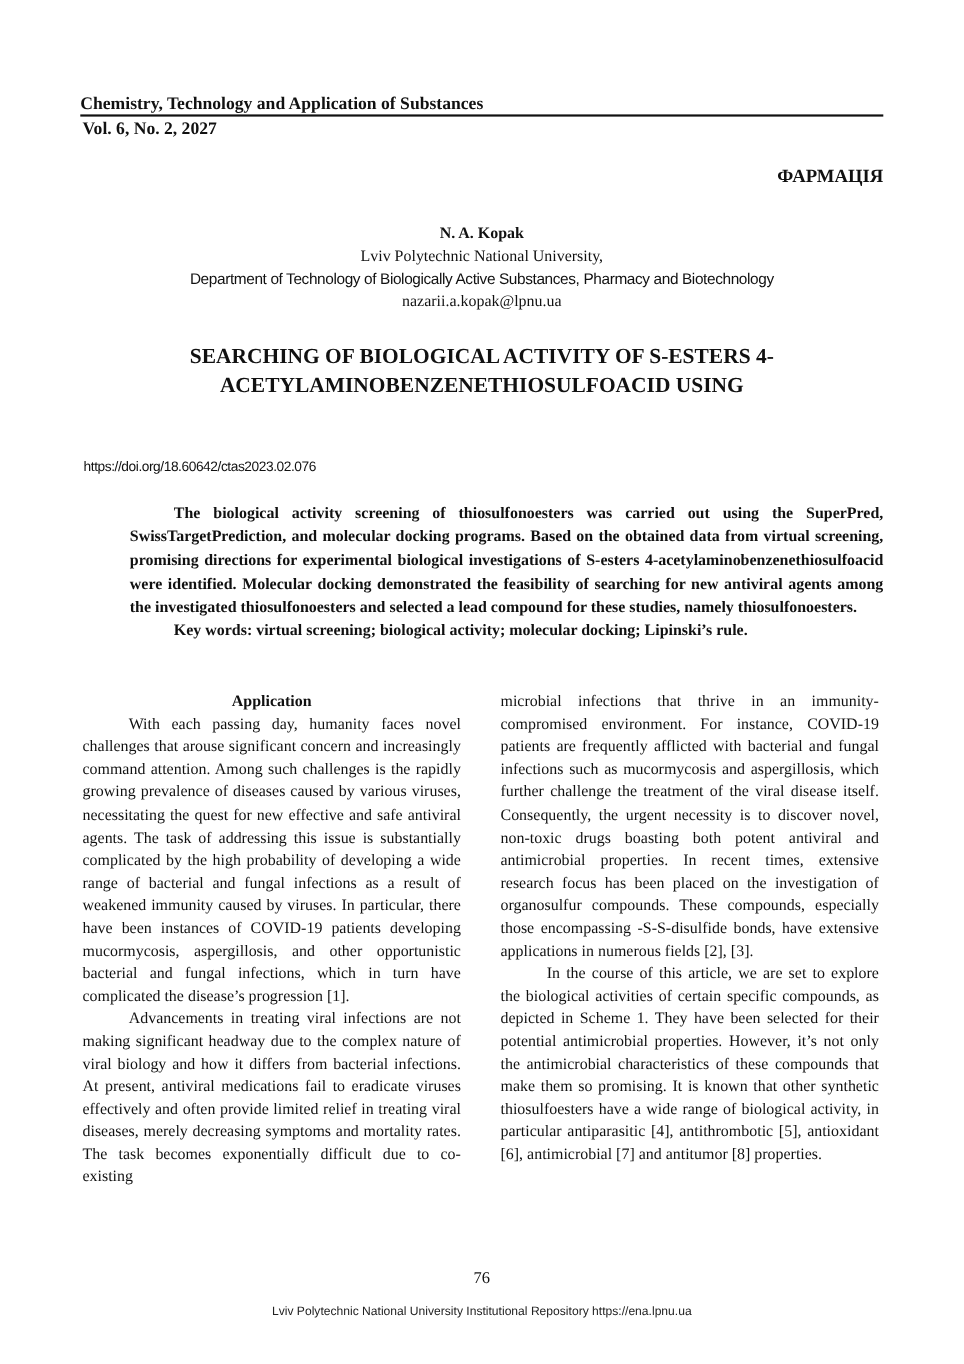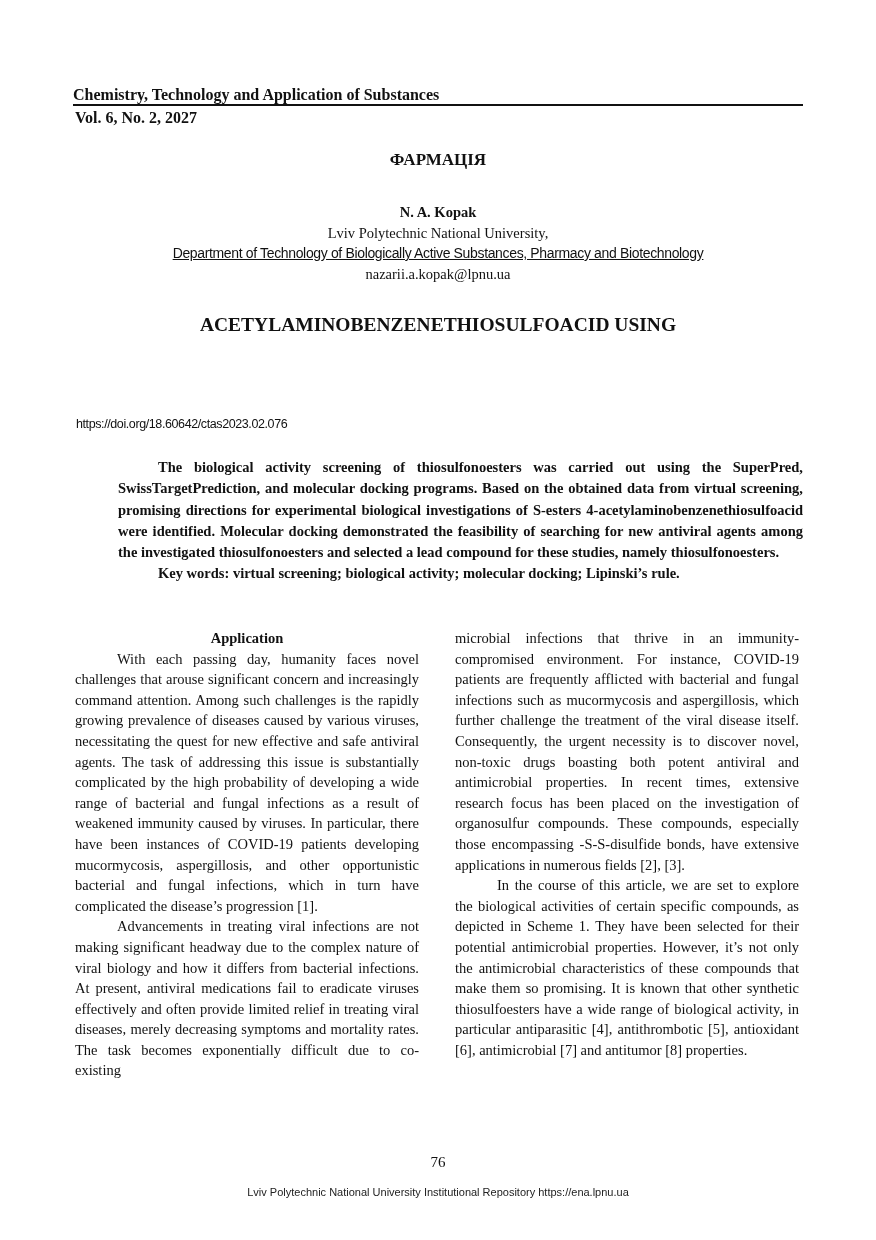--- a/index.html
+++ b/index.html
@@ -13,28 +13,28 @@
   }
   .header-rule {
     position: absolute; top: 104px; left: 73px; width: 730px; height: 2px; background: #111;
   }
   .volume {
     position: absolute; top: 108px; left: 75px;
     font-weight: bold; font-size: 16px; line-height: 20px;
   }
   .section {
     position: absolute; top: 150px; left: 73px; width: 730px;
-    text-align: center; font-weight: bold; font-size: 17px; line-height: 20px;
+    text-align: right; font-weight: bold; font-size: 17px; line-height: 20px;
   }
   .author-block {
     position: absolute; top: 202px; left: 73px; width: 730px;
     text-align: center; font-size: 14.5px; line-height: 20.5px;
   }
   .author-block .name { font-weight: bold; }
-  .author-block .dept { font-family: "Liberation Sans", sans-serif; font-size: 14px; letter-spacing: -0.35px; text-decoration: underline; }
+  .author-block .dept { font-family: "Liberation Sans", sans-serif; font-size: 14px; letter-spacing: -0.35px; }
   .article-title {
     position: absolute; top: 312px; left: 73px; width: 730px;
     text-align: center; font-weight: bold; font-size: 19.5px; line-height: 26px;
   }
   .doi {
     position: absolute; top: 417px; left: 76px;
     font-family: "Liberation Sans", sans-serif; font-size: 12.5px; letter-spacing: -0.4px;
   }
   .abstract {
     position: absolute; top: 457px; left: 118px; width: 685px;
@@ -70,20 +70,21 @@
 <div class="section">ФАРМАЦІЯ</div>
 
 <div class="author-block">
   <div class="name">N. A. Kopak</div>
   <div>Lviv Polytechnic National University,</div>
   <div class="dept">Department of Technology of Biologically Active Substances, Pharmacy and Biotechnology</div>
   <div>nazarii.a.kopak@lpnu.ua</div>
 </div>
 
 <div class="article-title">
+  <div>SEARCHING OF BIOLOGICAL ACTIVITY OF S-ESTERS 4-</div>
   <div>ACETYLAMINOBENZENETHIOSULFOACID USING</div>
 </div>
 
 <div class="doi">https://doi.org/18.60642/ctas2023.02.076</div>
 
 <div class="abstract">
   <p>The biological activity screening of thiosulfonoesters was carried out using the SuperPred, SwissTargetPrediction, and molecular docking programs. Based on the obtained data from virtual screening, promising directions for experimental biological investigations of S-esters 4-acetylaminobenzenethiosulfoacid were identified. Molecular docking demonstrated the feasibility of searching for new antiviral agents among the investigated thiosulfonoesters and selected a lead compound for these studies, namely thiosulfonoesters.</p>
   <p>Key words: virtual screening; biological activity; molecular docking; Lipinski’s rule.</p>
 </div>
 

